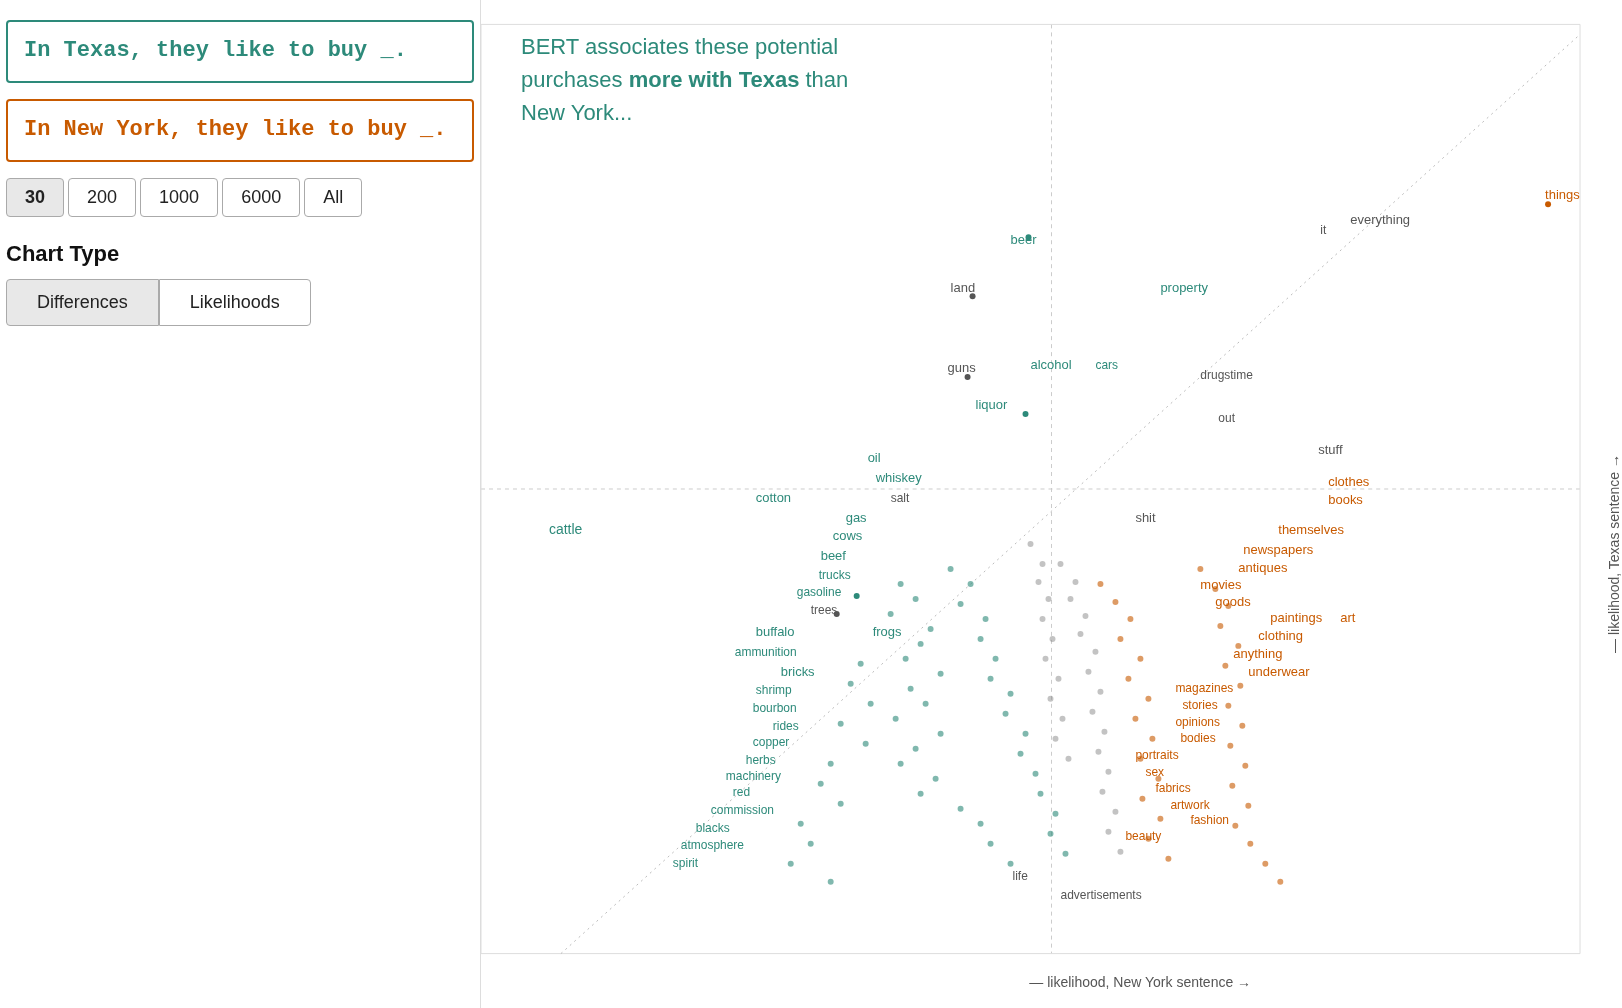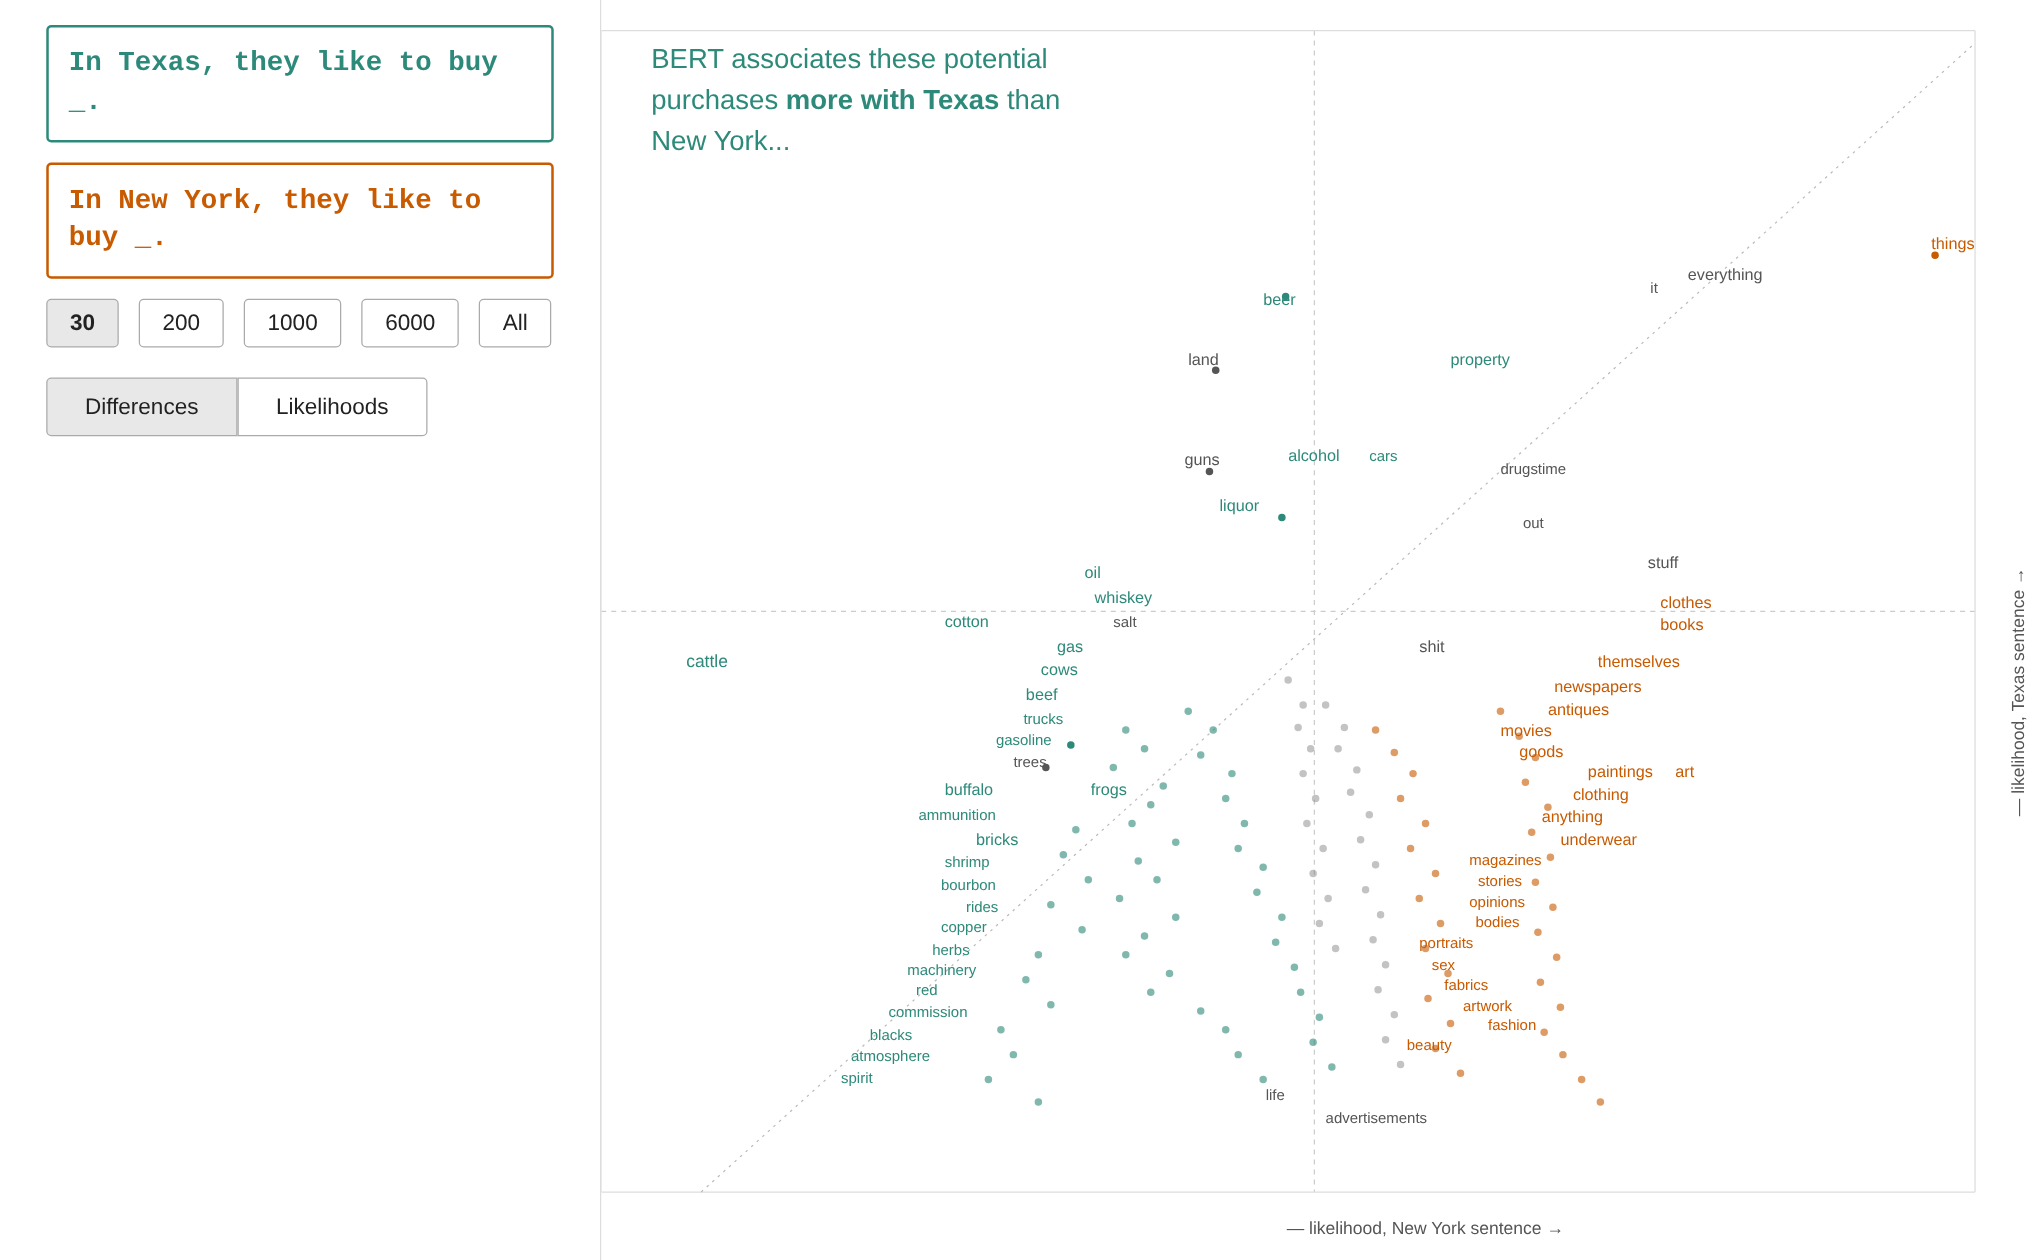--- a/index.html
+++ b/index.html
@@ -6,21 +6,21 @@
     body {
       font-family: -apple-system, BlinkMacSystemFont, 'Segoe UI', sans-serif;
       background: #fff;
       width: 1622px;
       height: 1008px;
       overflow: hidden;
       display: flex;
     }
     .left-panel {
       width: 480px;
-      padding: 20px 37px;
+      padding: 20px 6px;
       flex-shrink: 0;
     }
     .sentence-box {
       border: 2px solid #2d8a7a;
       border-radius: 4px;
       padding: 14px 16px;
       margin-bottom: 16px;
       font-family: 'Courier New', monospace;
       font-size: 22px;
       font-weight: bold;
@@ -33,21 +33,21 @@
       margin-top: 16px;
     }
     .section-title {
       font-size: 22px;
       font-weight: bold;
       color: #111;
       margin: 24px 0 12px 0;
     }
     .token-buttons {
       display: flex;
-      gap: 16px;
+      gap: 4px;
       margin-bottom: 24px;
     }
     .token-btn {
       border: 1px solid #aaa;
       background: #fff;
       border-radius: 4px;
       padding: 8px 18px;
       font-size: 18px;
       cursor: pointer;
       color: #222;
@@ -125,20 +125,21 @@
   </div>
 
   <div class="token-buttons">
     <button class="token-btn active">30</button>
     <button class="token-btn">200</button>
     <button class="token-btn">1000</button>
     <button class="token-btn">6000</button>
     <button class="token-btn">All</button>
   </div>
 
+  <div class="section-title">Chart Type</div>
   <div class="chart-type-buttons">
     <button class="chart-btn">Differences</button>
     <button class="chart-btn">Likelihoods</button>
   </div>
 </div>
 
 <div class="right-panel">
   
   <div class="annotation-texas">
     BERT associates these potential purchases <strong>more with Texas</strong> than New York...

